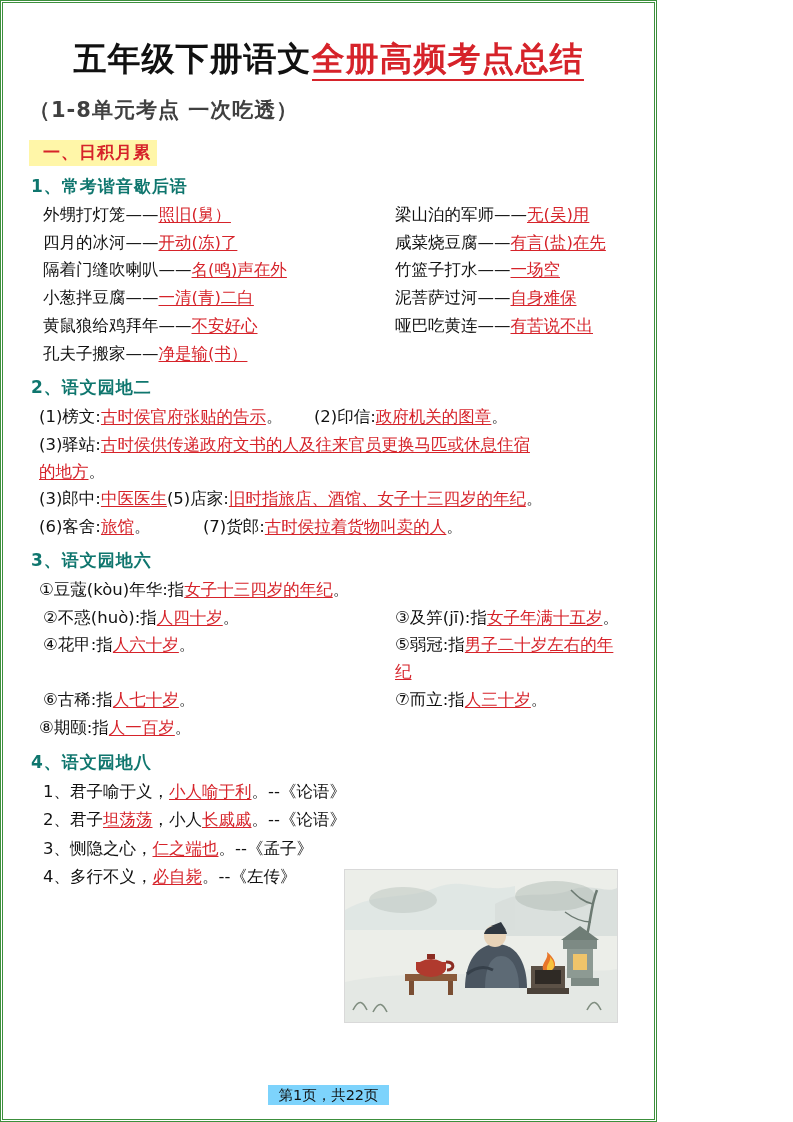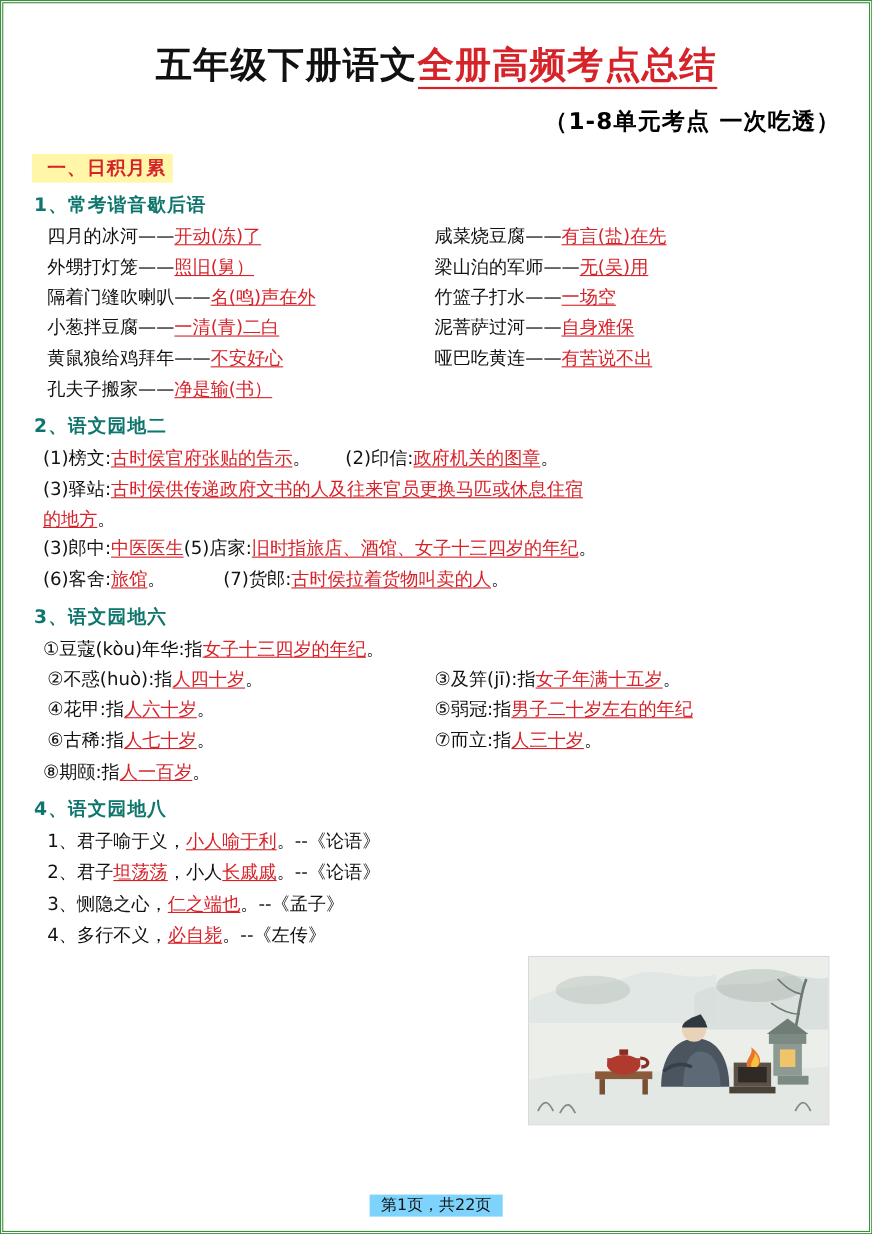--- a/index.html
+++ b/index.html
@@ -7,43 +7,43 @@
     width: 793px;
     height: 1122px;
     background: #ffffff;
     font-family: "DejaVu Sans", "Liberation Sans", sans-serif;
     position: relative;
     overflow: hidden;
   }
   .page {
     position: absolute;
     left: 0; top: 0;
-    width: 793px; height: 1122px;
+    width: 657px; height: 1122px;
     box-sizing: border-box;
     border: 3px double #3c8f3c;
     padding: 18px 26px 0 26px;
   }
   
   .title-row {
     text-align: center;
     margin-top: 16px;
     white-space: nowrap;
     font-weight: bold;
     font-size: 33px;
     letter-spacing: 1px;
   }
   .title-black { color: #111111; }
   .title-red {
     color: #d6232a;
     border-bottom: 2px solid #d6232a;
     padding-bottom: 1px;
   }
   .subtitle {
-    text-align: right;
-    color: #000000;
+    text-align: left;
+    color: #404040;
     font-size: 21px;
     font-weight: bold;
     margin-top: 14px;
     letter-spacing: 1px;
   }
   
   .sec-head {
     display: inline-block;
     margin-top: 16px;
     color: #d6232a;
@@ -119,32 +119,32 @@
     <span class="title-black">五年级下册语文</span><span class="title-red">全册高频考点总结</span>
   </div>
   <div class="subtitle">（1-8单元考点 一次吃透）</div>
 
   <div><span class="sec-head">一、日积月累</span></div>
 
   <div class="sub-head">1、常考谐音歇后语</div>
 
   <div class="row">
     <div class="col-l">
+      <span class="blk">外甥打灯笼——</span><span class="ans">照旧(舅）</span>
+    </div>
+    <div class="col-r">
+      <span class="blk">梁山泊的军师——</span><span class="ans">无(吴)用</span>
+    </div>
+  </div>
+  <div class="row">
+    <div class="col-l">
       <span class="blk">四月的冰河——</span><span class="ans">开动(冻)了</span>
     </div>
     <div class="col-r">
       <span class="blk">咸菜烧豆腐——</span><span class="ans">有言(盐)在先</span>
-    </div>
-  </div>
-  <div class="row">
-    <div class="col-l">
-      <span class="blk">外甥打灯笼——</span><span class="ans">照旧(舅）</span>
-    </div>
-    <div class="col-r">
-      <span class="blk">梁山泊的军师——</span><span class="ans">无(吴)用</span>
     </div>
   </div>
   <div class="row">
     <div class="col-l">
       <span class="blk">隔着门缝吹喇叭——</span><span class="ans">名(鸣)声在外</span>
     </div>
     <div class="col-r">
       <span class="blk">竹篮子打水——</span><span class="ans">一场空</span>
     </div>
   </div>

